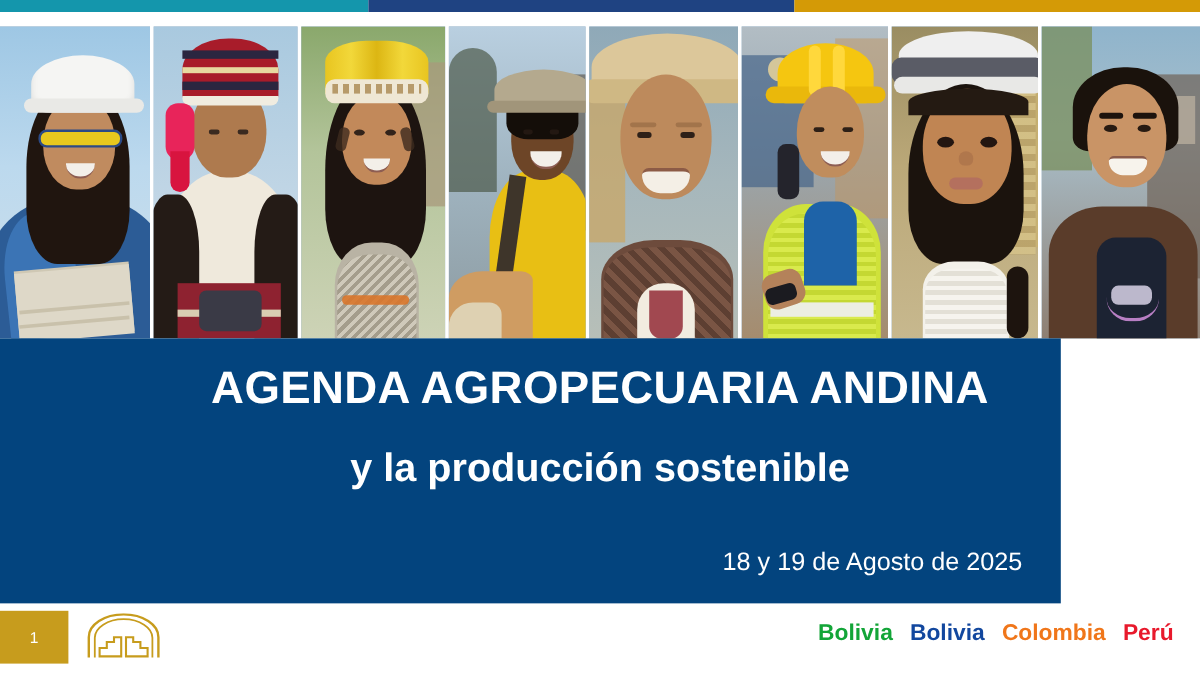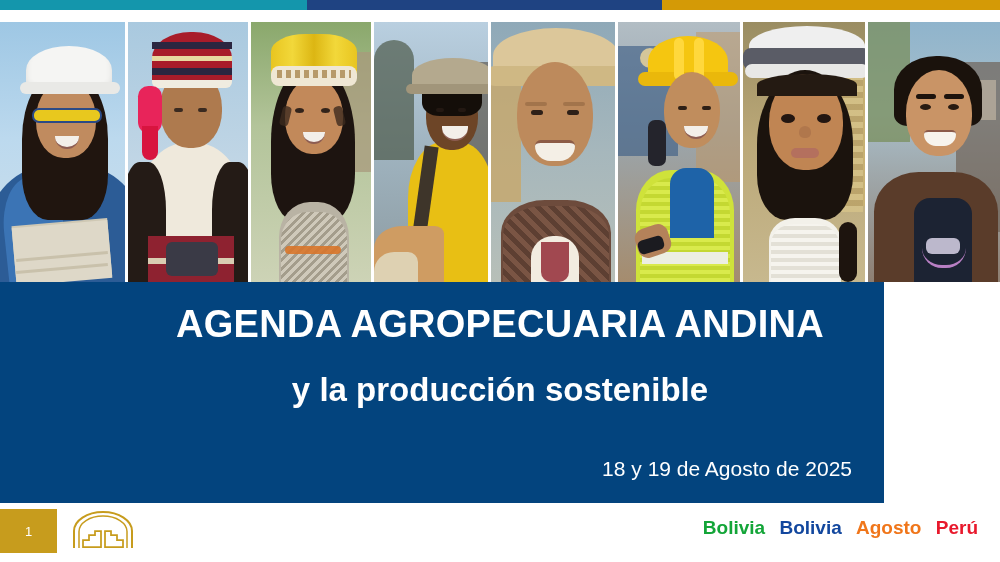--- a/index.html
+++ b/index.html
@@ -352,19 +352,19 @@
           <path d="M22 72 L22 58 L34 58 L34 48 L46 48 L46 40 L58 40 L58 72 Z" fill="none" stroke="#c79c1d" stroke-width="3.5"></path>
 
           <path d="M102 72 L102 58 L90 58 L90 48 L78 48 L78 40 L66 40 L66 72 Z" fill="none" stroke="#c79c1d" stroke-width="3.5"></path>
         </svg>
       </span>
     </div>
 
     <div class="countries">
       <span class="c-bolivia">Bolivia</span>
       <span class="c-colombia">Bolivia</span>
-      <span class="c-ecuador">Agosto</span>
+      <span class="c-ecuador">Colombia</span>
       <span class="c-peru">Perú</span>
     </div>
 
   </div>
 
 </div>
 
 </body></html>

